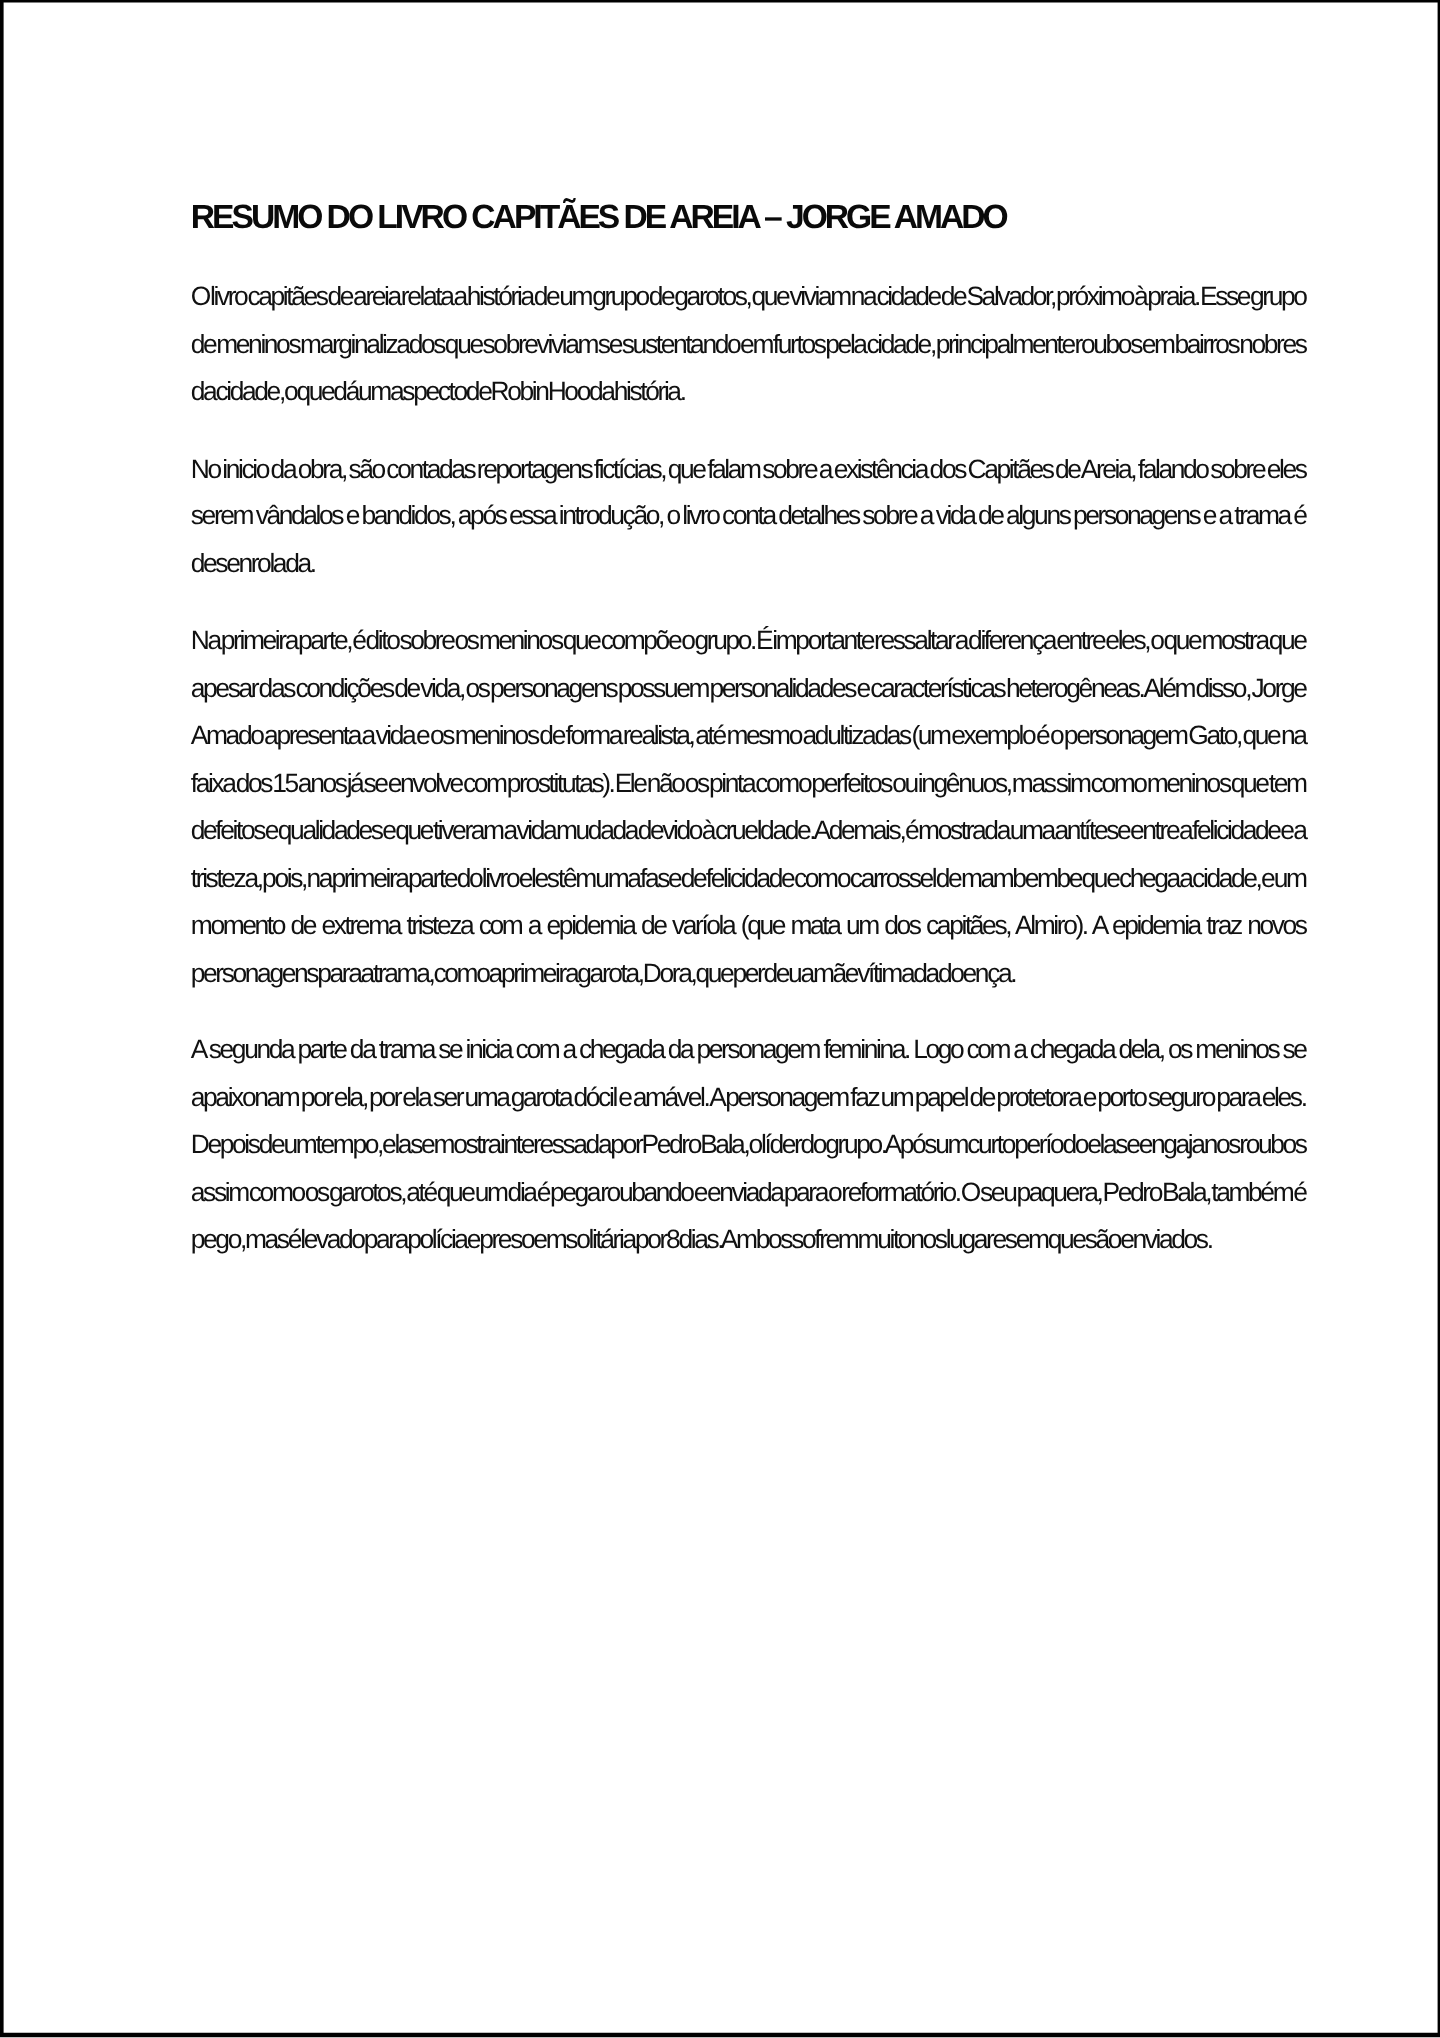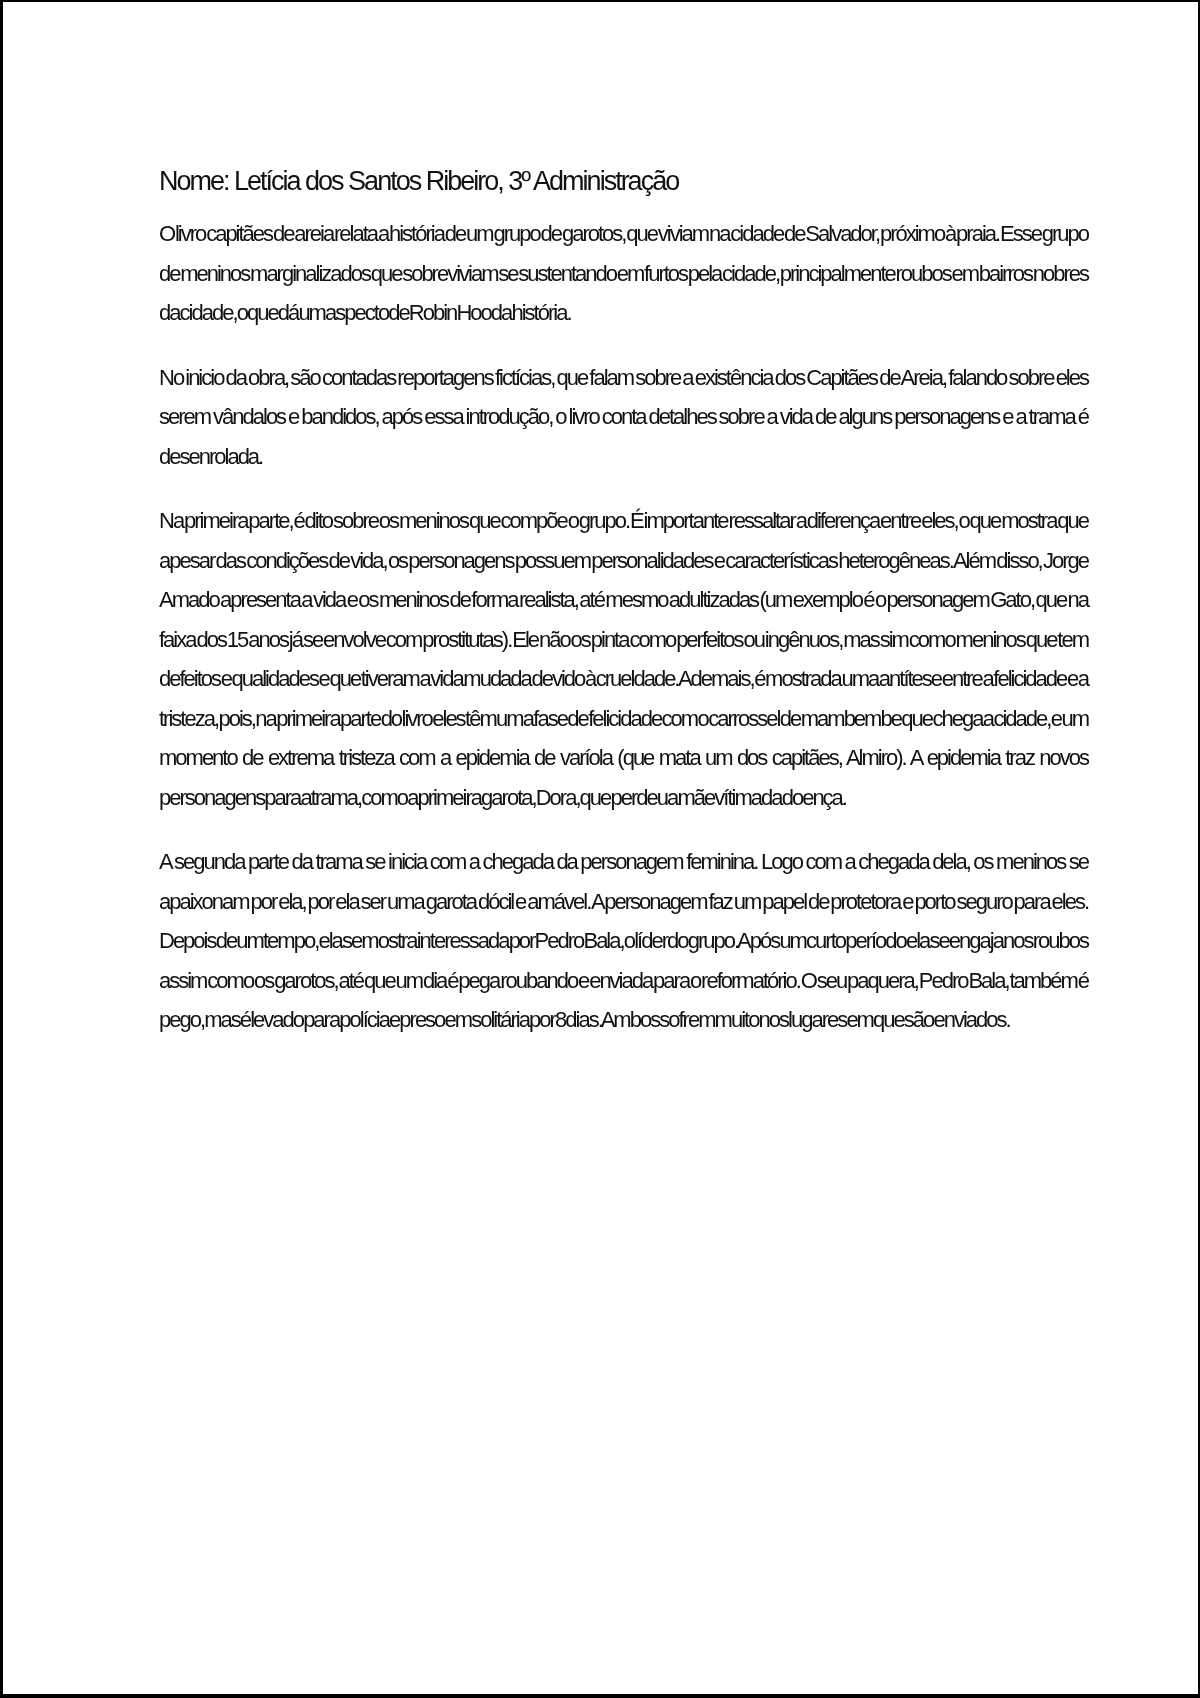--- a/index.html
+++ b/index.html
@@ -47,22 +47,22 @@
     line-height: 39.5px;
     text-align: justify;
     text-justify: inter-word;
   }
 </style>
 </head>
 <body>
 
 <div class="page">
   <div class="content">
+    <h1 class="doc-title">RESUMO DO LIVRO CAPITÃES DE AREIA – JORGE AMADO</h1>
 
-    <p class="author-line">Nome: Letícia dos Santos Ribeiro, 3º Administração</p>
 
     <div class="doc-body">
       <p>O livro capitães de areia relata a história de um grupo de garotos, que viviam na cidade de Salvador, próximo à praia. Esse grupo de meninos marginalizados que sobreviviam se sustentando em furtos pela cidade, principalmente roubos em bairros nobres da cidade, o que dá um aspecto de Robin Hood a história.</p>
       <p>No inicio da obra, são contadas reportagens fictícias, que falam sobre a existência dos Capitães de Areia, falando sobre eles serem vândalos e bandidos, após essa introdução, o livro conta detalhes sobre a vida de alguns personagens e a trama é desenrolada.</p>
       <p>Na primeira parte, é dito sobre os meninos que compõe o grupo. É importante ressaltar a diferença entre eles, o que mostra que apesar das condições de vida, os personagens possuem personalidades e características heterogêneas. Além disso, Jorge Amado apresenta a vida e os meninos de forma realista, até mesmo adultizadas (um exemplo é o personagem Gato, que na faixa dos 15 anos já se envolve com prostitutas). Ele não os pinta como perfeitos ou ingênuos, mas sim como meninos que tem defeitos e qualidades e que tiveram a vida mudada devido à crueldade. Ademais, é mostrada uma antítese entre a felicidade e a tristeza, pois, na primeira parte do livro eles têm uma fase de felicidade com o carrossel de mambembe que chega a cidade, e um momento de extrema tristeza com a epidemia de varíola (que mata um dos capitães, Almiro). A epidemia traz novos personagens para a trama, como a primeira garota, Dora, que perdeu a mãe vítima da doença.</p>
       <p>A segunda parte da trama se inicia com a chegada da personagem feminina. Logo com a chegada dela, os meninos se apaixonam por ela, por ela ser uma garota dócil e amável. A personagem faz um papel de protetora e porto seguro para eles. Depois de um tempo, ela se mostra interessada por Pedro Bala, o líder do grupo. Após um curto período ela se engaja nos roubos assim como os garotos, até que um dia é pega roubando e enviada para o reformatório. O seu paquera, Pedro Bala, também é pego, mas é levado para polícia e preso em solitária por 8 dias. Ambos sofrem muito nos lugares em que são enviados.</p>
     </div>
   </div>
 </div>
 

